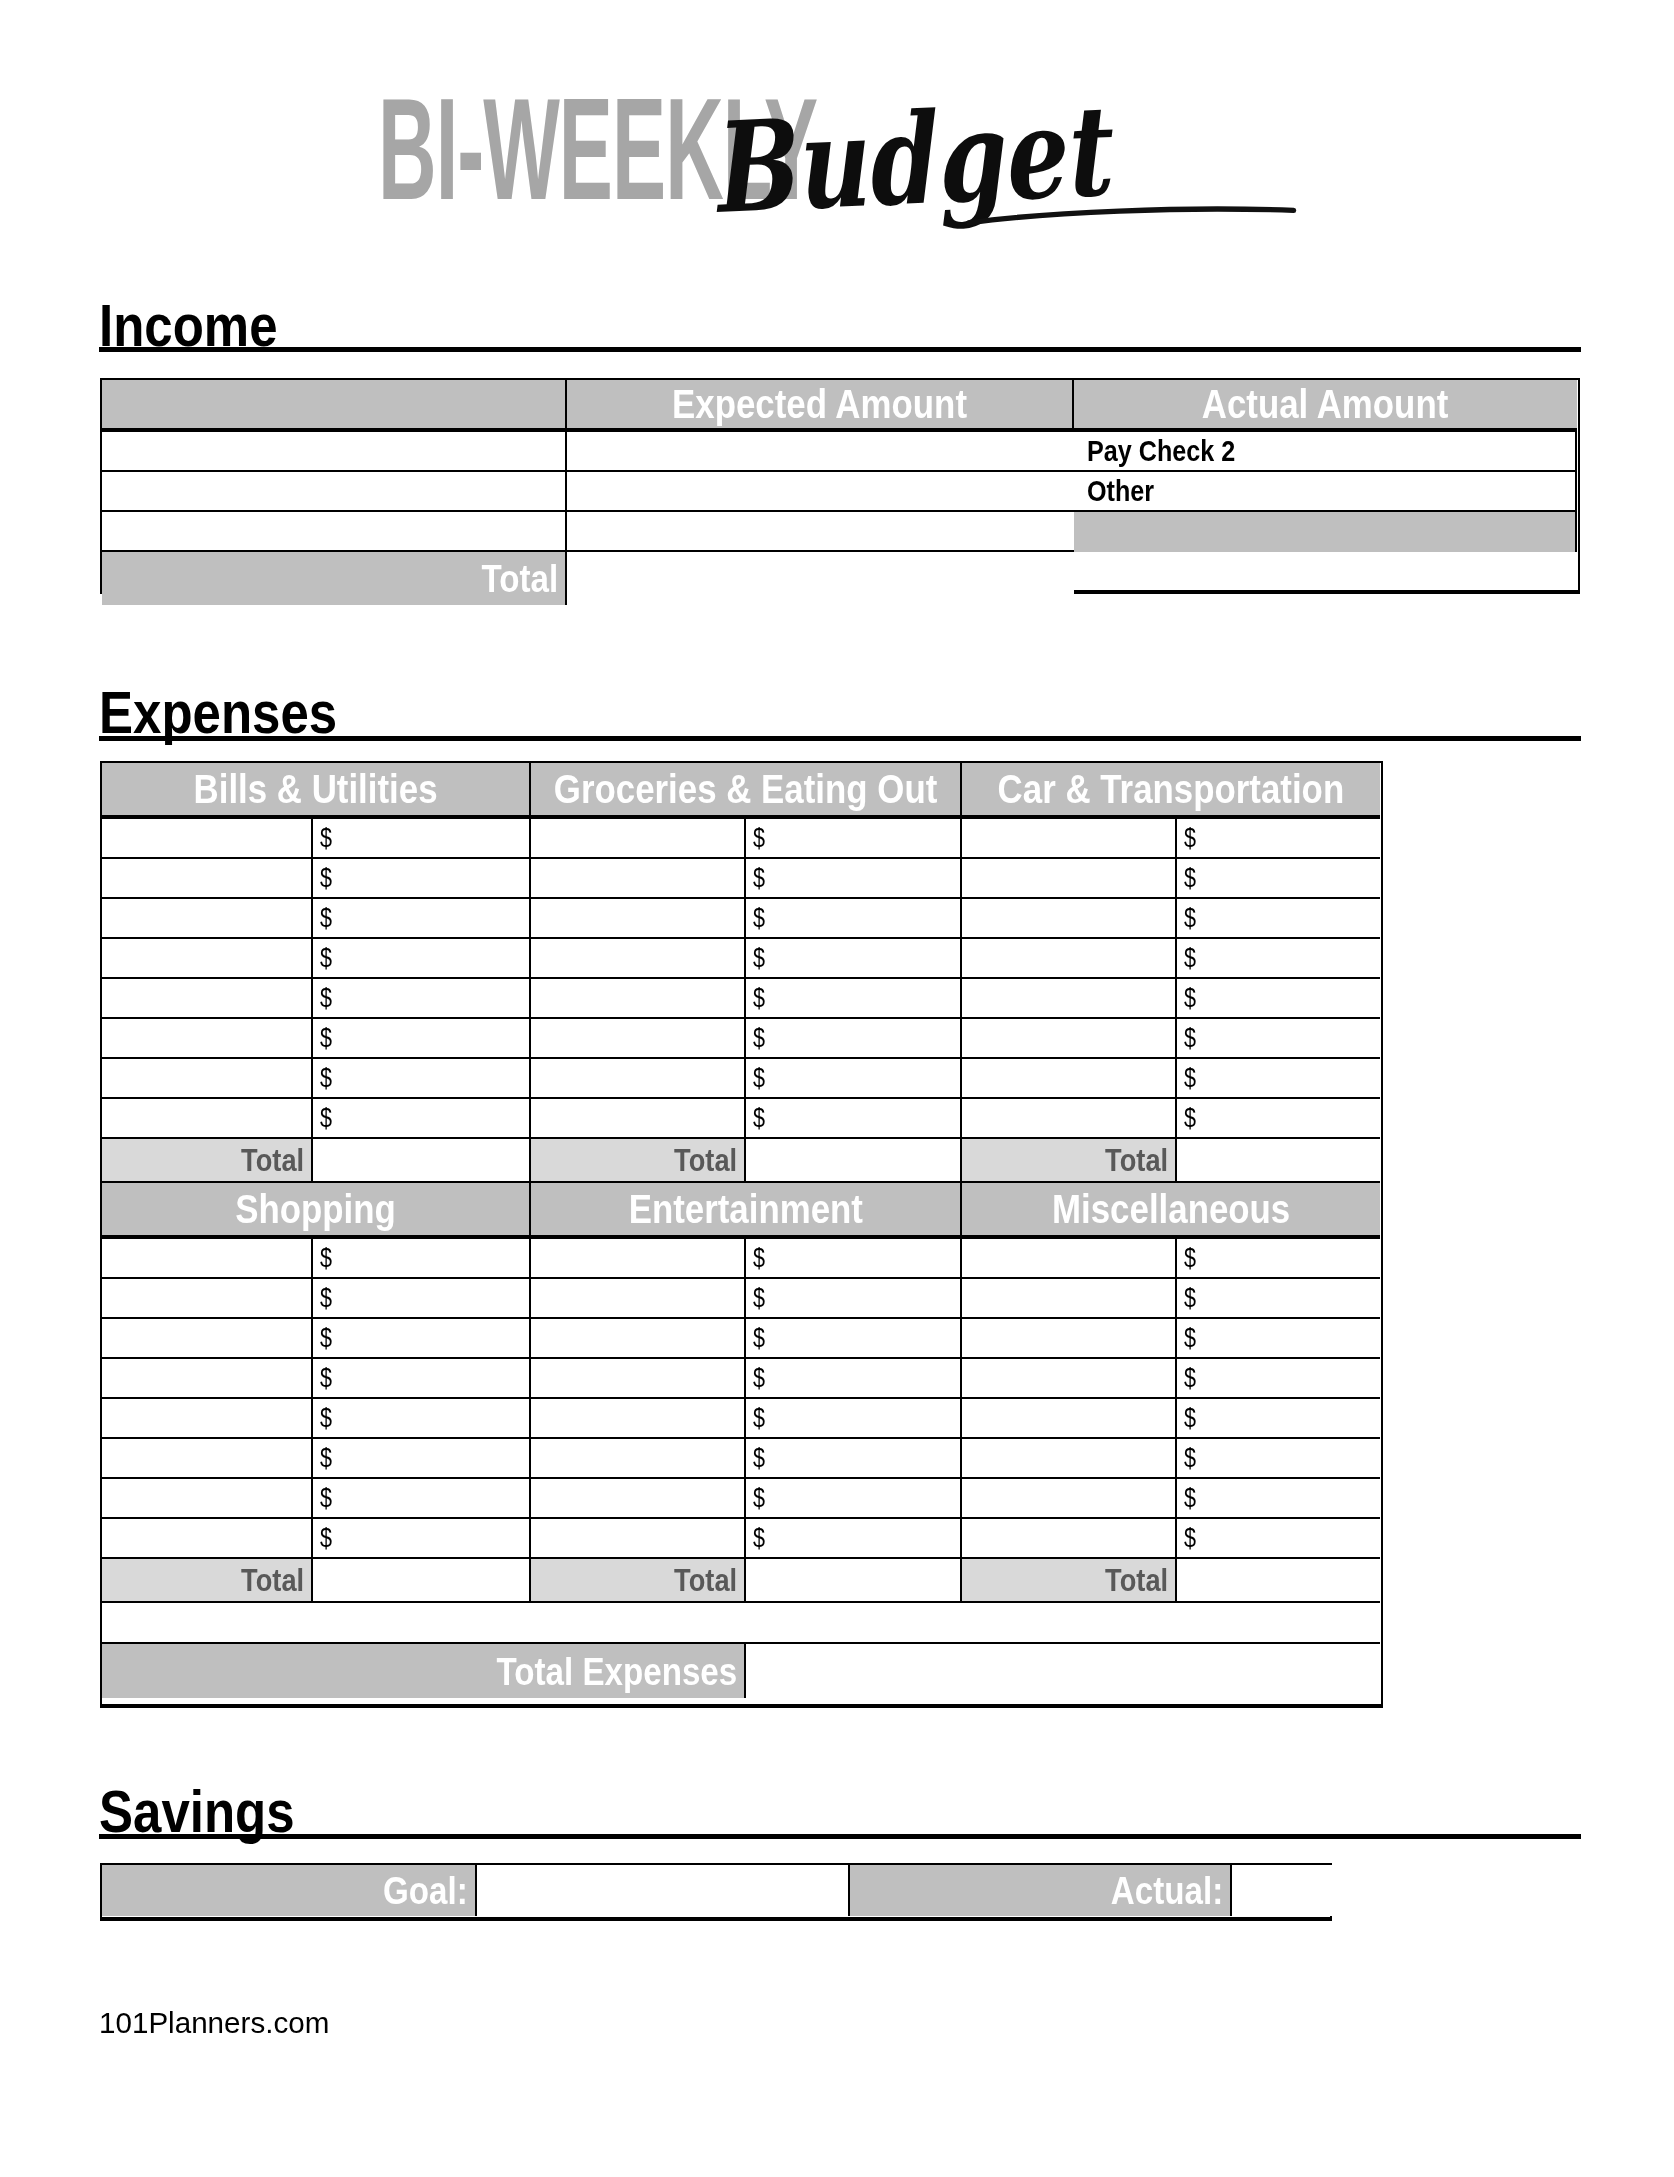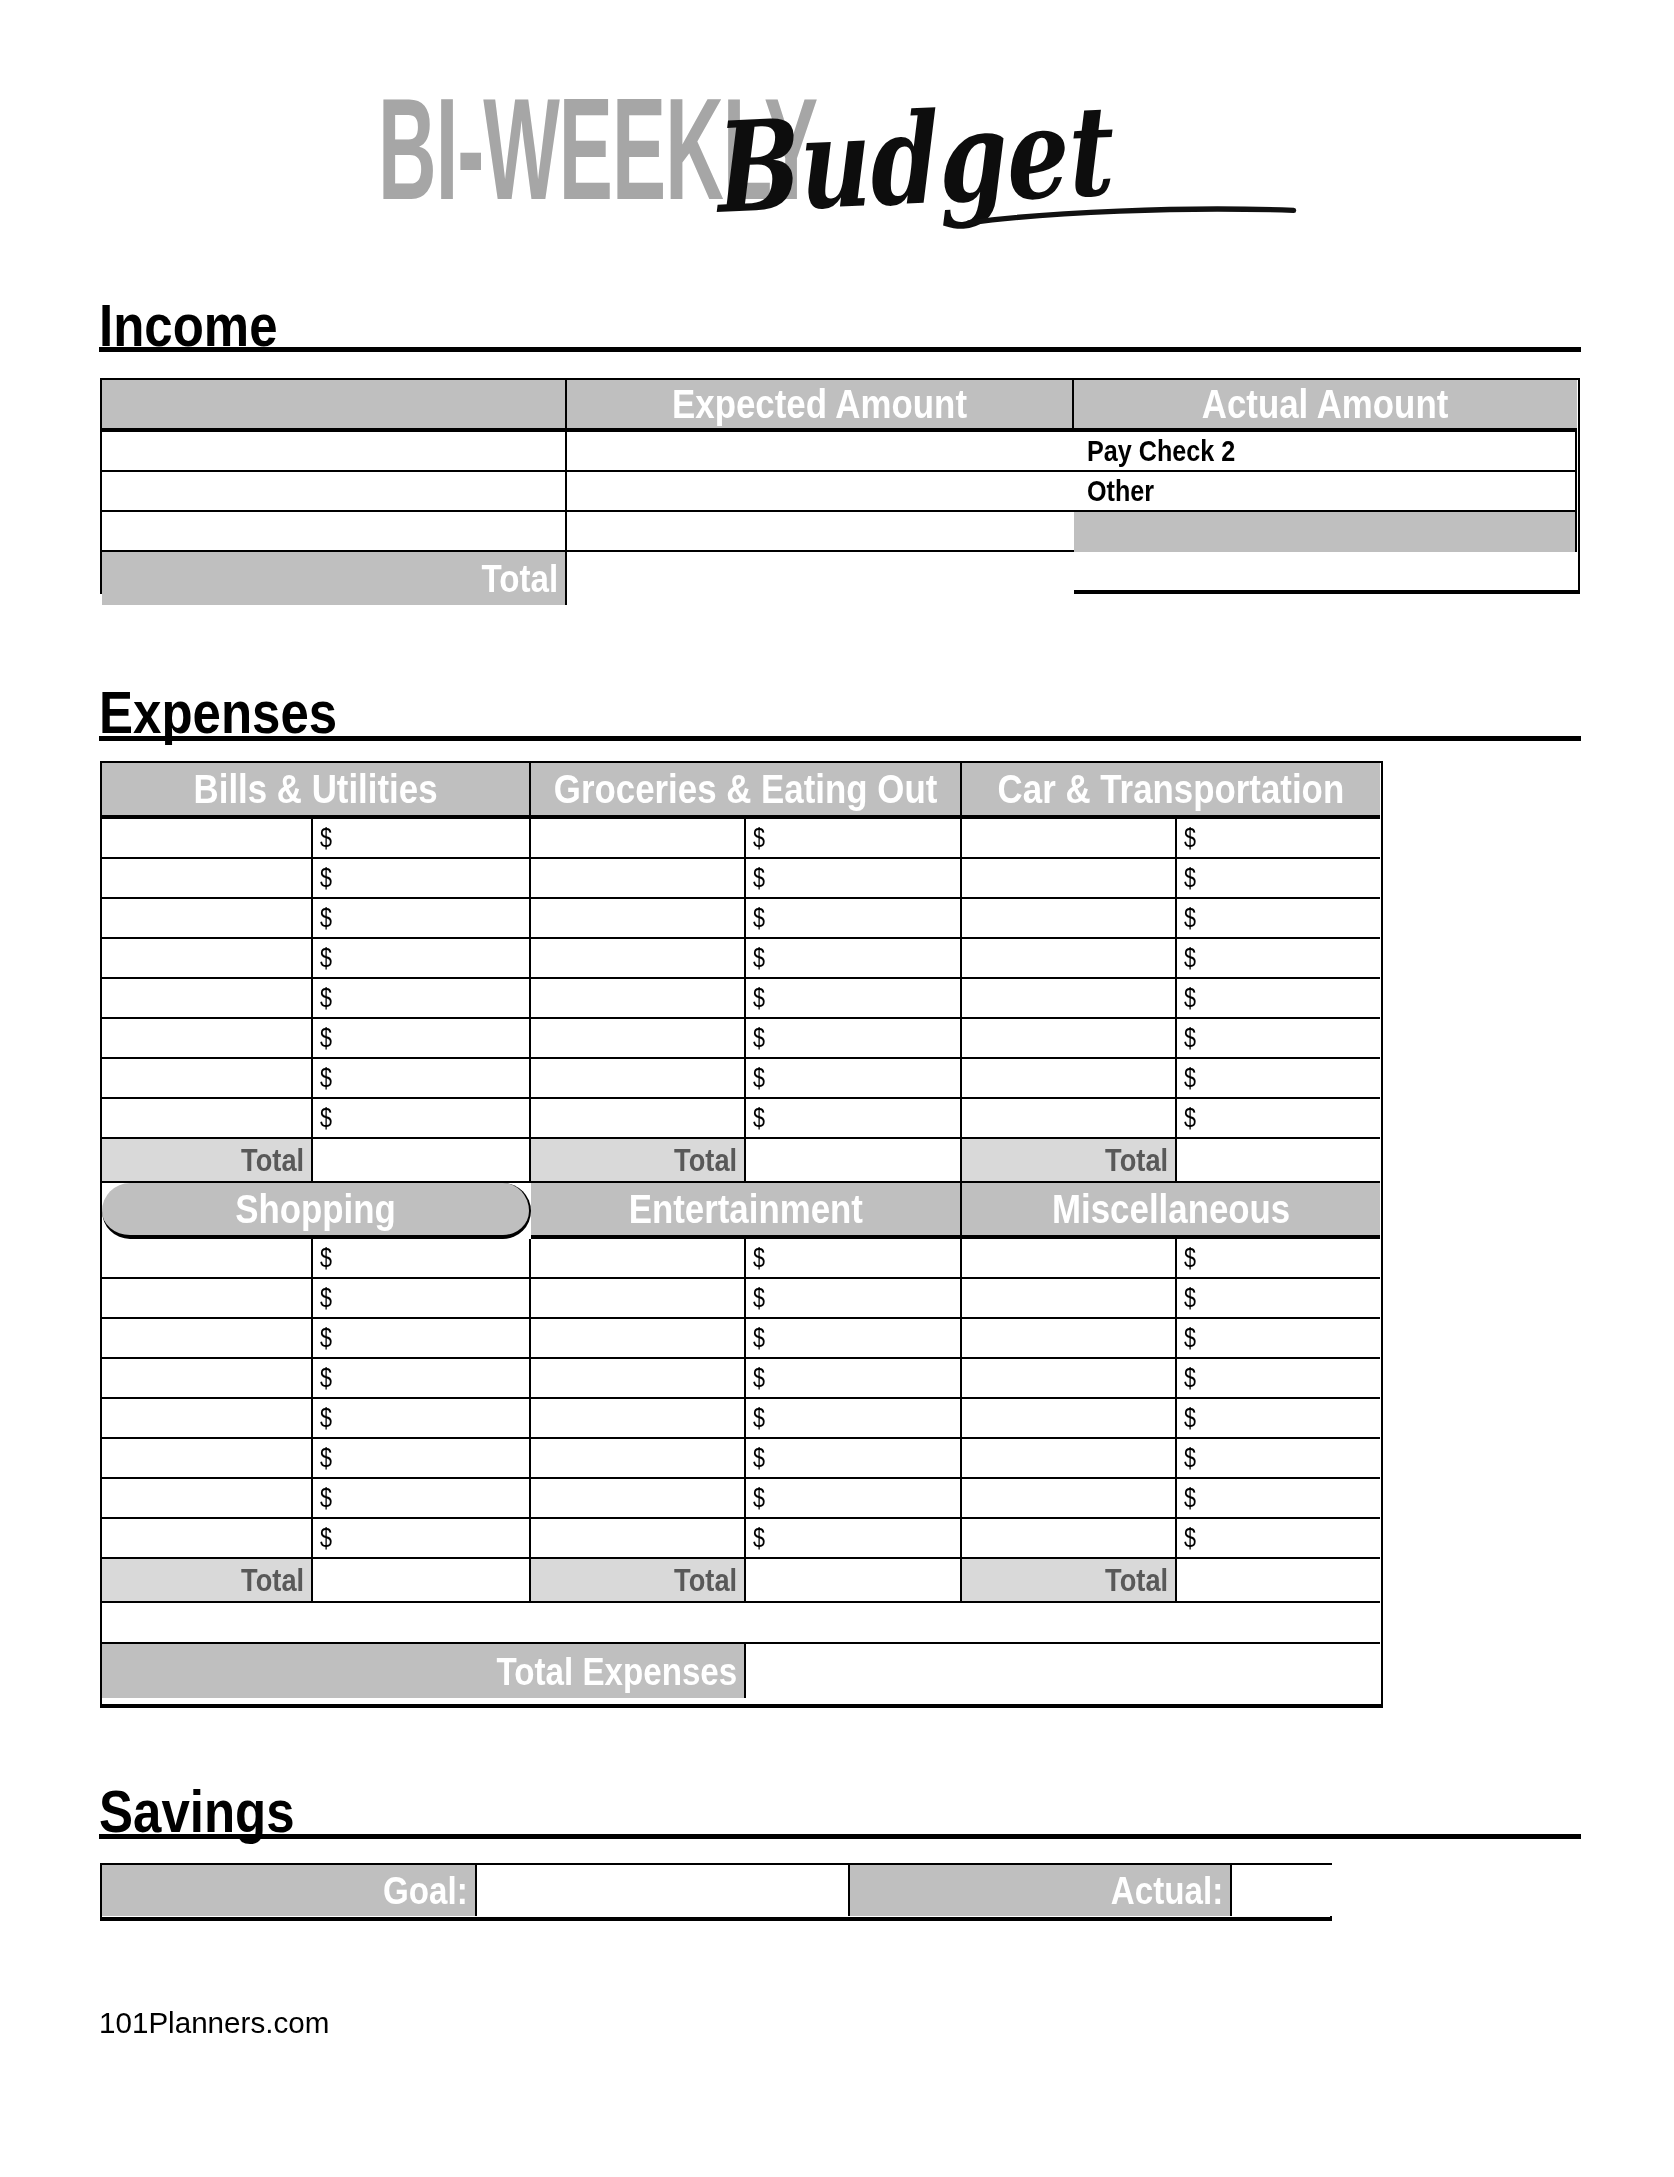--- a/index.html
+++ b/index.html
@@ -222,21 +222,21 @@
       </div>
       <div class="cell"></div>
       <div class="cell light ra">
         <span class="cond o-right ttxt">Total</span>
       </div>
       <div class="cell"></div>
       <div class="cell light ra">
         <span class="cond o-right ttxt">Total</span>
       </div>
       <div class="cell lc"></div>
-      <div class="cell hd gray ctr" style="grid-column: span 2; border-radius: 28px;">
+      <div class="cell hd gray ctr" style="grid-column: span 2;">
         <span class="cond htxt">Shopping</span>
       </div>
       <div class="cell hd gray ctr" style="grid-column: span 2;">
         <span class="cond htxt">Entertainment</span>
       </div>
       <div class="cell hd gray ctr lc" style="grid-column: span 2;">
         <span class="cond htxt">Miscellaneous</span>
       </div>
       <div class="cell"></div>
       <div class="cell dollar">

